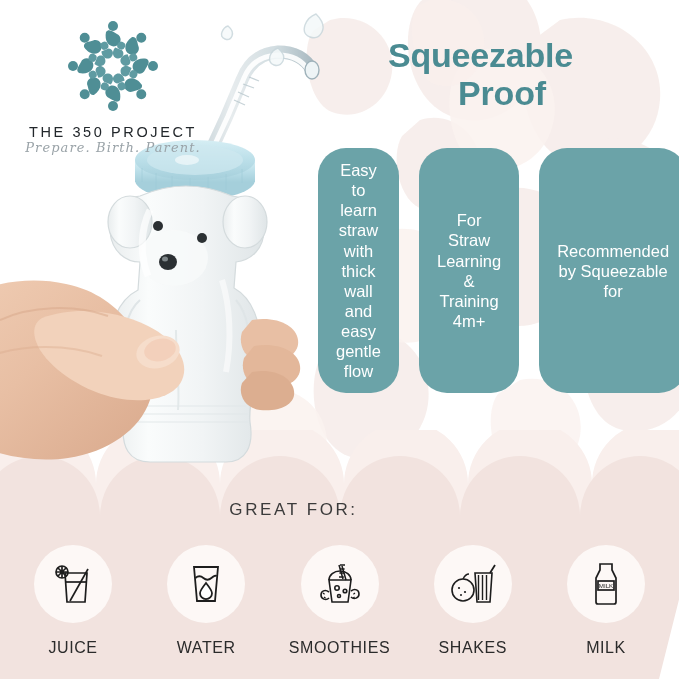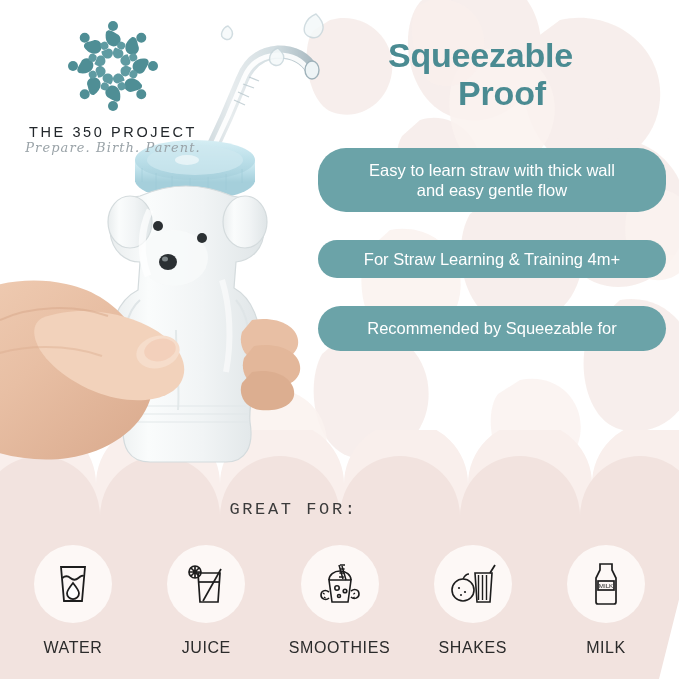--- a/index.html
+++ b/index.html
@@ -89,22 +89,21 @@
   .headline .l1 { display: block; text-align: left; }
   .headline .l2 { display: block; text-align: center; padding-right: 34px; }
 
   
   .pills {
     position: absolute;
     left: 318px; top: 148px;
     width: 348px;
     z-index: 6;
     display: flex;
-    flex-direction: column;
-    gap: 28px;
+    gap: 20px;
   }
   .pill {
     background: #6ba3a8;
     border-radius: 28px;
     color: #ffffff;
     text-align: center;
     font-size: 16.5px;
     line-height: 1.22;
     padding: 12px 18px;
     display: flex;
@@ -117,21 +116,20 @@
   
   .great-for {
     position: absolute;
     left: 0; top: 500px;
     width: 587px;
     text-align: center;
     z-index: 7;
     font-size: 17px;
     letter-spacing: 2.6px;
     color: #3b3b3b;
-    font-family: Liberation Mono, monospace;
   }
 
   
   .uses {
     position: absolute;
     left: 14px; top: 545px;
     width: 651px;
     z-index: 7;
     display: flex;
     justify-content: space-between;
@@ -457,40 +455,40 @@
       </g>
     </svg>
   </div>
 
   <div class="great-for">GREAT FOR:</div>
 
   <div class="uses">
 
     <div class="use-item">
       <div class="use-circle">
-        <svg width="44" height="46" viewBox="0 0 44 46" fill="none" stroke="#1d1d1d" stroke-width="1.8">
-          <path d="M10 6 H34 L31 40 H13 Z"></path>
-          <path d="M11.4 17 q4 -3.4 8 0 t8 0 t5.1 -1.6"></path>
-          <path d="M22 22 c4 5 6 7.6 6 10.2 a6 6 0 0 1 -12 0 c0 -2.6 2 -5.2 6 -10.2 z" fill="#ffffff"></path>
-        </svg>
-      </div>
-      <div class="use-label">WATER</div>
-    </div>
-
-    <div class="use-item">
-      <div class="use-circle">
         <svg width="46" height="46" viewBox="0 0 46 46" fill="none" stroke="#1d1d1d" stroke-width="1.7">
           <path d="M15 12 H37 L35 41 H17 Z"></path>
           <path d="M15.6 21 H36.2"></path>
           <path d="M38 8 L20 40"></path>
           <circle cx="12" cy="11" r="6"></circle>
           <path d="M12 5 V17 M6 11 H18 M8 7 L16 15 M16 7 L8 15"></path>
         </svg>
       </div>
       <div class="use-label">JUICE</div>
+    </div>
+
+    <div class="use-item">
+      <div class="use-circle">
+        <svg width="44" height="46" viewBox="0 0 44 46" fill="none" stroke="#1d1d1d" stroke-width="1.8">
+          <path d="M10 6 H34 L31 40 H13 Z"></path>
+          <path d="M11.4 17 q4 -3.4 8 0 t8 0 t5.1 -1.6"></path>
+          <path d="M22 22 c4 5 6 7.6 6 10.2 a6 6 0 0 1 -12 0 c0 -2.6 2 -5.2 6 -10.2 z" fill="#ffffff"></path>
+        </svg>
+      </div>
+      <div class="use-label">WATER</div>
     </div>
 
     <div class="use-item">
       <div class="use-circle">
         <svg width="48" height="48" viewBox="0 0 48 48" fill="none" stroke="#1d1d1d" stroke-width="1.6">
           <path d="M13 20 H35 L32 42 H16 Z"></path>
           <path d="M13 20 a11 9 0 0 1 22 0"></path>
           <path d="M26 6 L30 20 M23 5 L27 19" stroke-width="1.5"></path>
           <path d="M24 5 L29 5 M23.8 9 L28.6 9 M23.4 13 L28.2 13 M23 17 L27.8 17" stroke-width="1.3"></path>
           <circle cx="21" cy="28" r="2.2"></circle>

